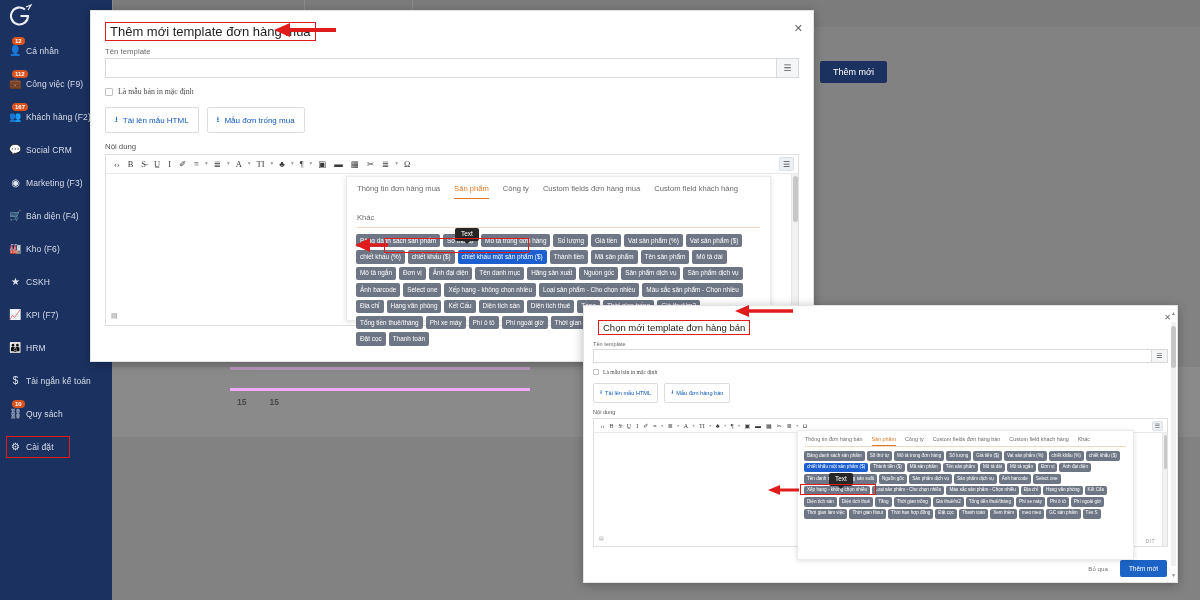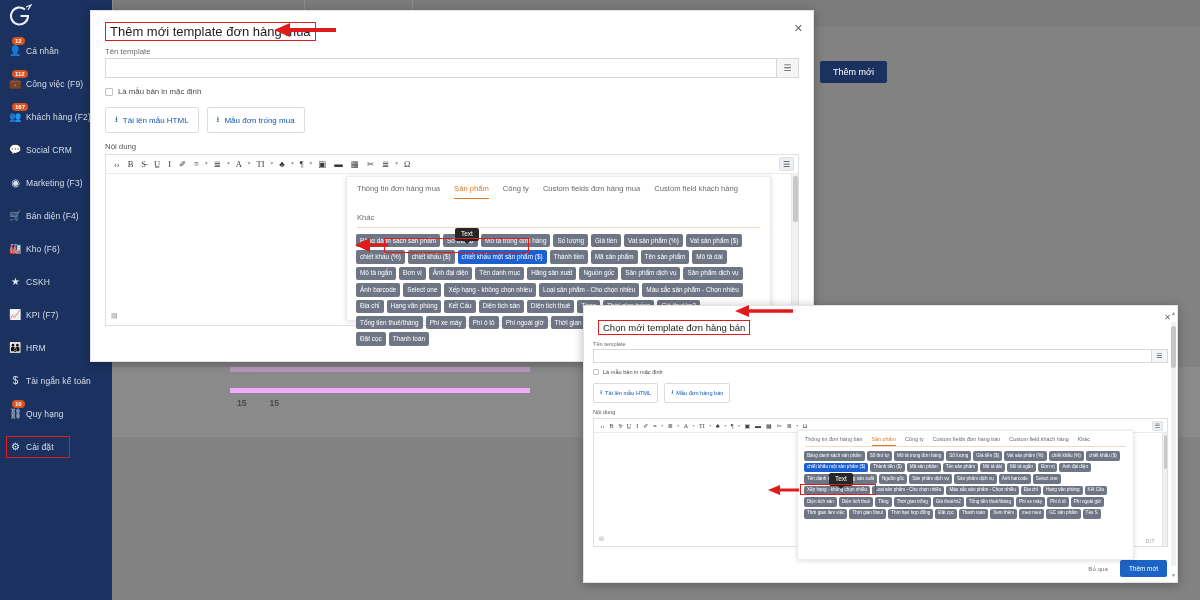--- a/index.html
+++ b/index.html
@@ -44,21 +44,21 @@
   .page-body { position:absolute; left:0; top:27px; right:0; bottom:0; background:#828282; }
   .grid-col {
     position:absolute; background:#8f8f8f;
   }
   .bg-table {
     position:absolute; left:0; top:340px; width:1088px; height:70px;
     background:#8a8a8a;
   }
   .bg-row {
     position:absolute; left:118px; height:24px; width:300px;
-    border-top:5px solid #f0abfc; color:#4a4a4a; font-size:8.5px;
+    border-top:3px solid #f0abfc; color:#4a4a4a; font-size:8.5px;
     display:flex; align-items:center; gap:23px; padding-left:7px;
     font-weight:bold;
   }
   .btn-themmoi-top {
     position:absolute; left:708px; top:34px;
     background:#1b3160; color:#fff; border:none;
     font-size:9px; padding:6px 13px; border-radius:2px;
     font-family:"Liberation Sans", sans-serif;
   }
 
@@ -90,21 +90,21 @@
     flex:1; border:none; outline:none; font-size:8px; padding:0 5px;
     font-family:"Liberation Sans", sans-serif; background:transparent;
   }
   .input-addon {
     width:22px; border-left:1px solid #d9d9d9; background:#f4f5f7;
     display:flex; align-items:center; justify-content:center;
     font-size:9px; color:#555;
   }
   .m2 .input-addon { width:16px; font-size:7px; }
 
-  .chk-row { display:flex; align-items:center; gap:5px; margin-top:9px; }
+  .chk-row { display:flex; align-items:center; gap:5px; margin-top:9px;font-family:Liberation Serif, serif; }
   .m2 .chk-row { margin-top:6px; gap:4px; }
   .chk-box { width:8px; height:8px; border:1px solid #c2c2c2; border-radius:1px; background:#fff; }
   .m2 .chk-box { width:6px; height:6px; }
   .chk-lbl { font-size:7.8px; color:#4b4b4b; }
   .m2 .chk-lbl { font-size:5.6px; }
 
   .btn-row { display:flex; gap:8px; margin-top:11px; }
   .m2 .btn-row { gap:6px; margin-top:8px; }
   .wbtn {
     display:flex; align-items:center; gap:5px;
@@ -260,21 +260,21 @@
             <span class="ico">👪</span>
             <span class="lbl">HRM</span>
           </div>
           <div class="nav-item">
             <span class="ico">$</span>
             <span class="lbl">Tài ngắn kế toán</span>
           </div>
           <div class="nav-item">
             <span class="nav-badge">10</span>
             <span class="ico">⛓</span>
-            <span class="lbl">Quy hạng</span>
+            <span class="lbl">Quy sách</span>
           </div>
           <div class="nav-item">
             <span class="ico">⚙</span>
             <span class="lbl">Cài đặt</span>
           </div>
         </div>
     <div class="nav-box-hl" style="top: 436px;"></div>
       </div>
 
     <div class="content-area">

